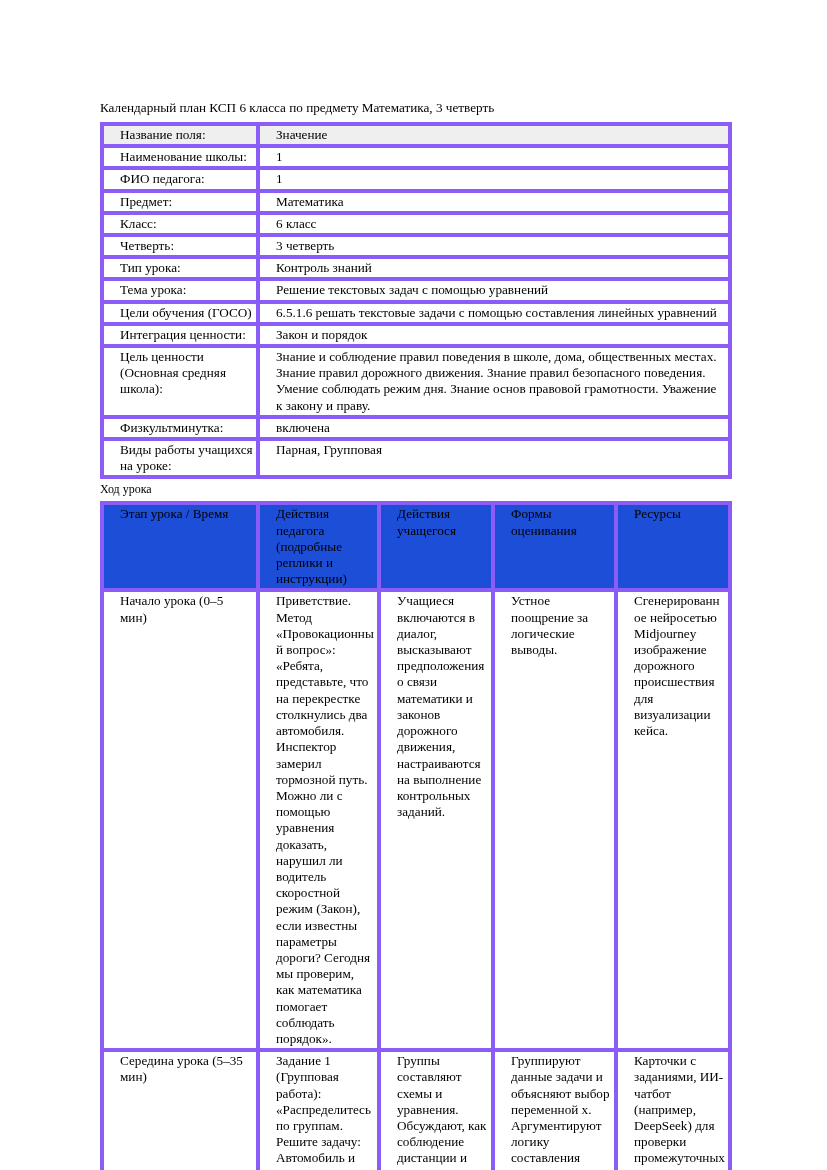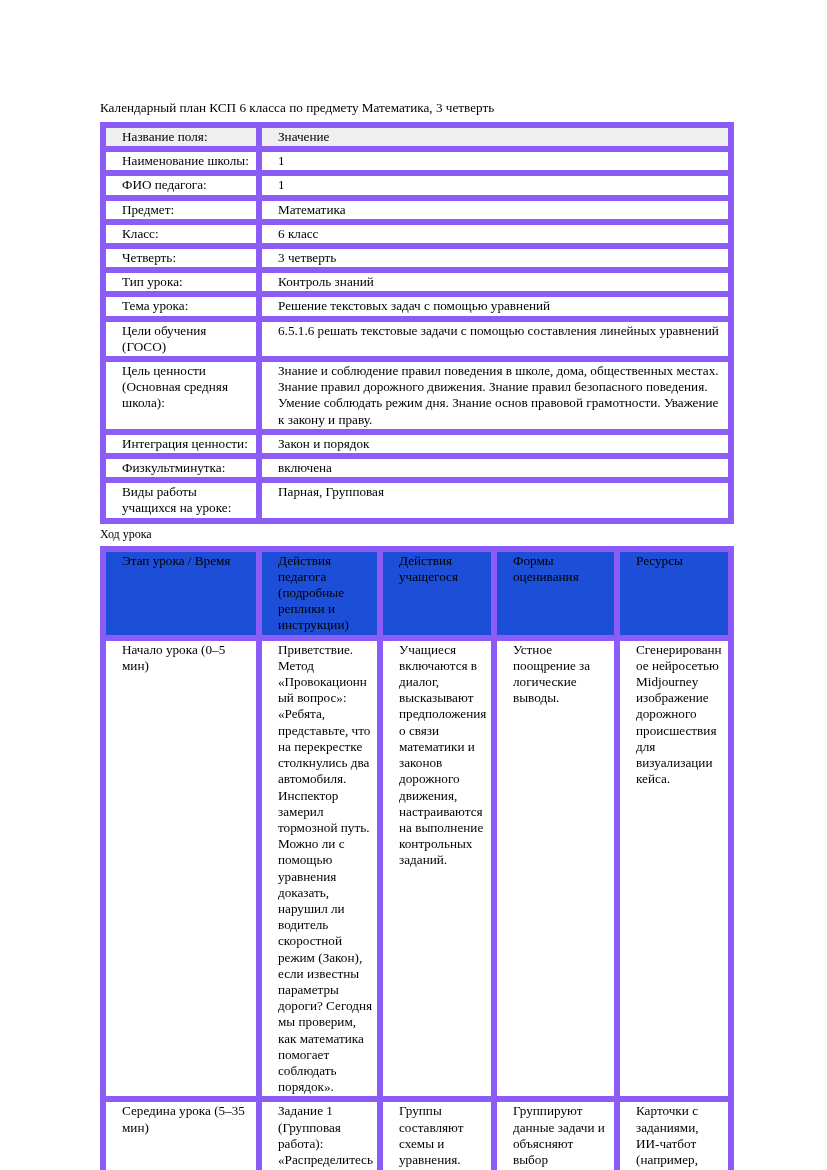--- a/index.html
+++ b/index.html
@@ -35,21 +35,21 @@
     margin: 2px 0 4px 0;
   }
   table {
     border-collapse: collapse;
     table-layout: fixed;
     width: 628px;
     font-size: 13.2px;
     line-height: 16.2px;
   }
   table td, table th {
-    border: 6px solid #8b5cf6;
+    border: 4px solid #8b5cf6;
     vertical-align: top;
     padding: 1px 3px 1px 16px;
     font-weight: normal;
     text-align: left;
     word-wrap: break-word;
     overflow-wrap: break-word;
     hyphens: none;
   }
   .shaded {
     background: #efefef;
@@ -114,26 +114,26 @@
         </tr>
         <tr>
           <td>Тема урока:</td>
           <td>Решение текстовых задач с помощью уравнений</td>
         </tr>
         <tr>
           <td>Цели обучения (ГОСО)</td>
           <td>6.5.1.6 решать текстовые задачи с помощью составления линейных уравнений</td>
         </tr>
         <tr>
+          <td>Интеграция ценности:</td>
+          <td>Закон и порядок</td>
+        </tr>
+        <tr>
           <td>Цель ценности (Основная средняя школа):</td>
           <td>Знание и соблюдение правил поведения в школе, дома, общественных местах. Знание правил дорожного движения. Знание правил безопасного поведения. Умение соблюдать режим дня. Знание основ правовой грамотности. Уважение к закону и праву.</td>
-        </tr>
-        <tr>
-          <td>Интеграция ценности:</td>
-          <td>Закон и порядок</td>
         </tr>
         <tr>
           <td>Физкультминутка:</td>
           <td>включена</td>
         </tr>
         <tr>
           <td>Виды работы учащихся на уроке:</td>
           <td>Парная, Групповая</td>
         </tr>
       </tbody>

